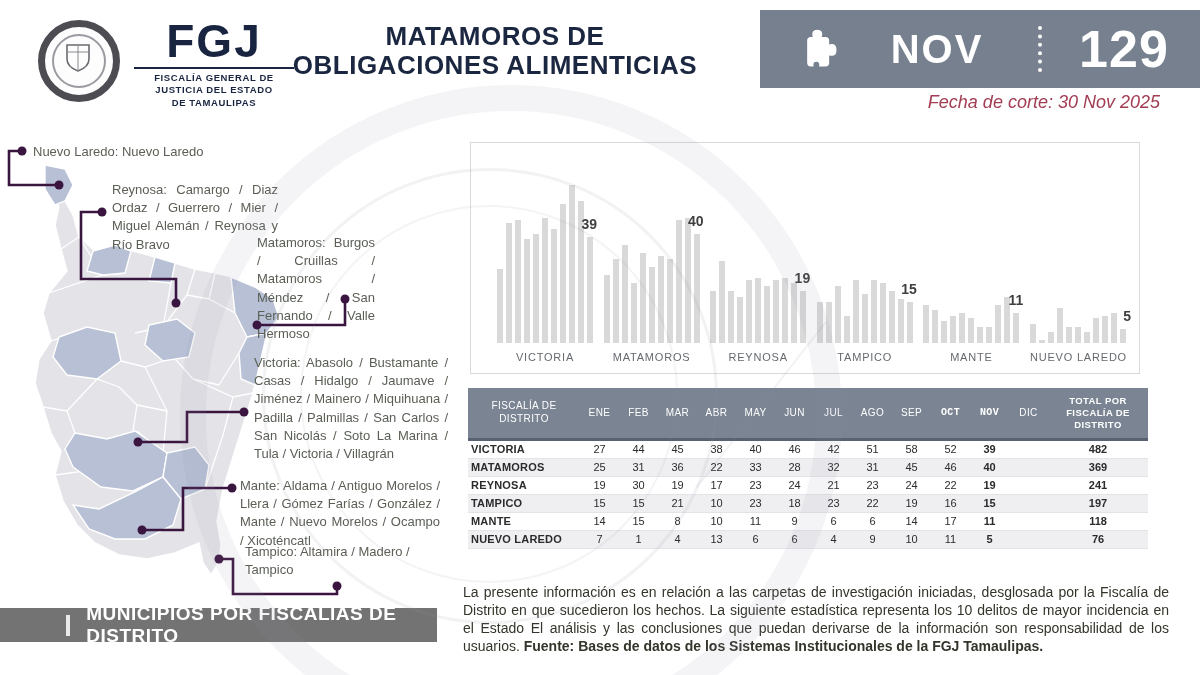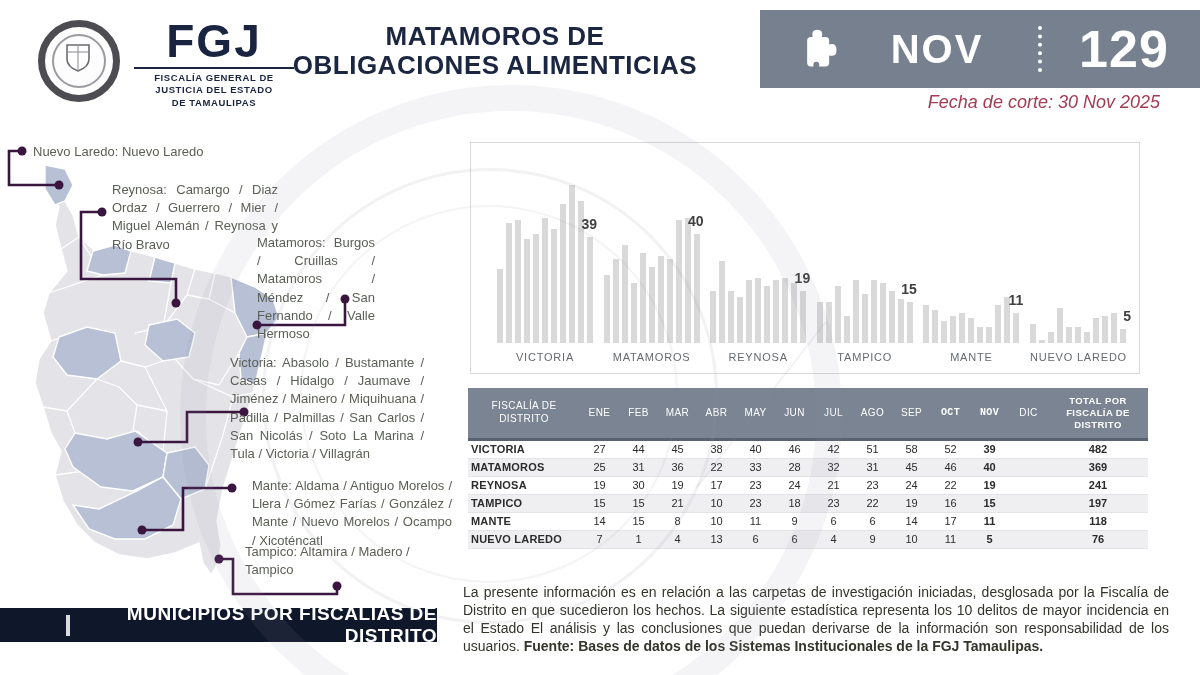--- a/index.html
+++ b/index.html
@@ -35,26 +35,26 @@
   .kpi-count{flex:1;text-align:center;color:#ffffff;font-weight:bold;font-size:52px;letter-spacing:1px;}
   .cutoff{position:absolute;left:880px;top:92px;width:280px;text-align:right;z-index:2;
           color:#a23d53;font-style:italic;font-size:18px;}
   
   .map-svg{position:absolute;left:0;top:145px;z-index:3;}
   .map-label{position:absolute;z-index:4;color:#5a5f55;font-size:13px;line-height:1.4;
              text-align:justify;}
   .lbl-nl{left:33px;top:143px;width:240px;text-align:left;}
   .lbl-rey{left:112px;top:181px;width:166px;}
   .lbl-mat{left:257px;top:234px;width:118px;}
-  .lbl-vic{left:230px;top:354px;width:194px;}
-  .lbl-man{left:252px;top:477px;width:200px;}
+  .lbl-vic{left:254px;top:354px;width:194px;}
+  .lbl-man{left:240px;top:477px;width:200px;}
   .lbl-tam{left:245px;top:543px;width:190px;text-align:left;}
   
-  .banner{position:absolute;left:0;top:608px;width:437px;height:34px;background:#0f172a;
-          z-index:3;display:flex;align-items:center;text-align:right;}
+  .banner{position:absolute;left:0;top:608px;width:437px;height:34px;background:#737373;
+          z-index:3;display:flex;align-items:center;}
   .banner-bar{width:5px;height:21px;background:#ffffff;opacity:0.85;margin-left:66px;margin-right:16px;}
   .banner-text{color:#ffffff;font-weight:bold;font-size:19px;letter-spacing:0.5px;}
   
   .chart-box{position:absolute;left:470px;top:142px;width:670px;height:232px;z-index:3;
              background:#ffffff;border:1px solid #d9d9d9;box-sizing:border-box;}
   .plot{position:absolute;left:26px;right:12px;top:16px;bottom:10px;display:flex;
         justify-content:space-between;}
   .bar-group{display:flex;flex-direction:column;justify-content:flex-end;}
   .bars{position:relative;display:flex;align-items:flex-end;gap:3px;height:160px;}
   .bar{width:6px;background:#d9d9d9;}

